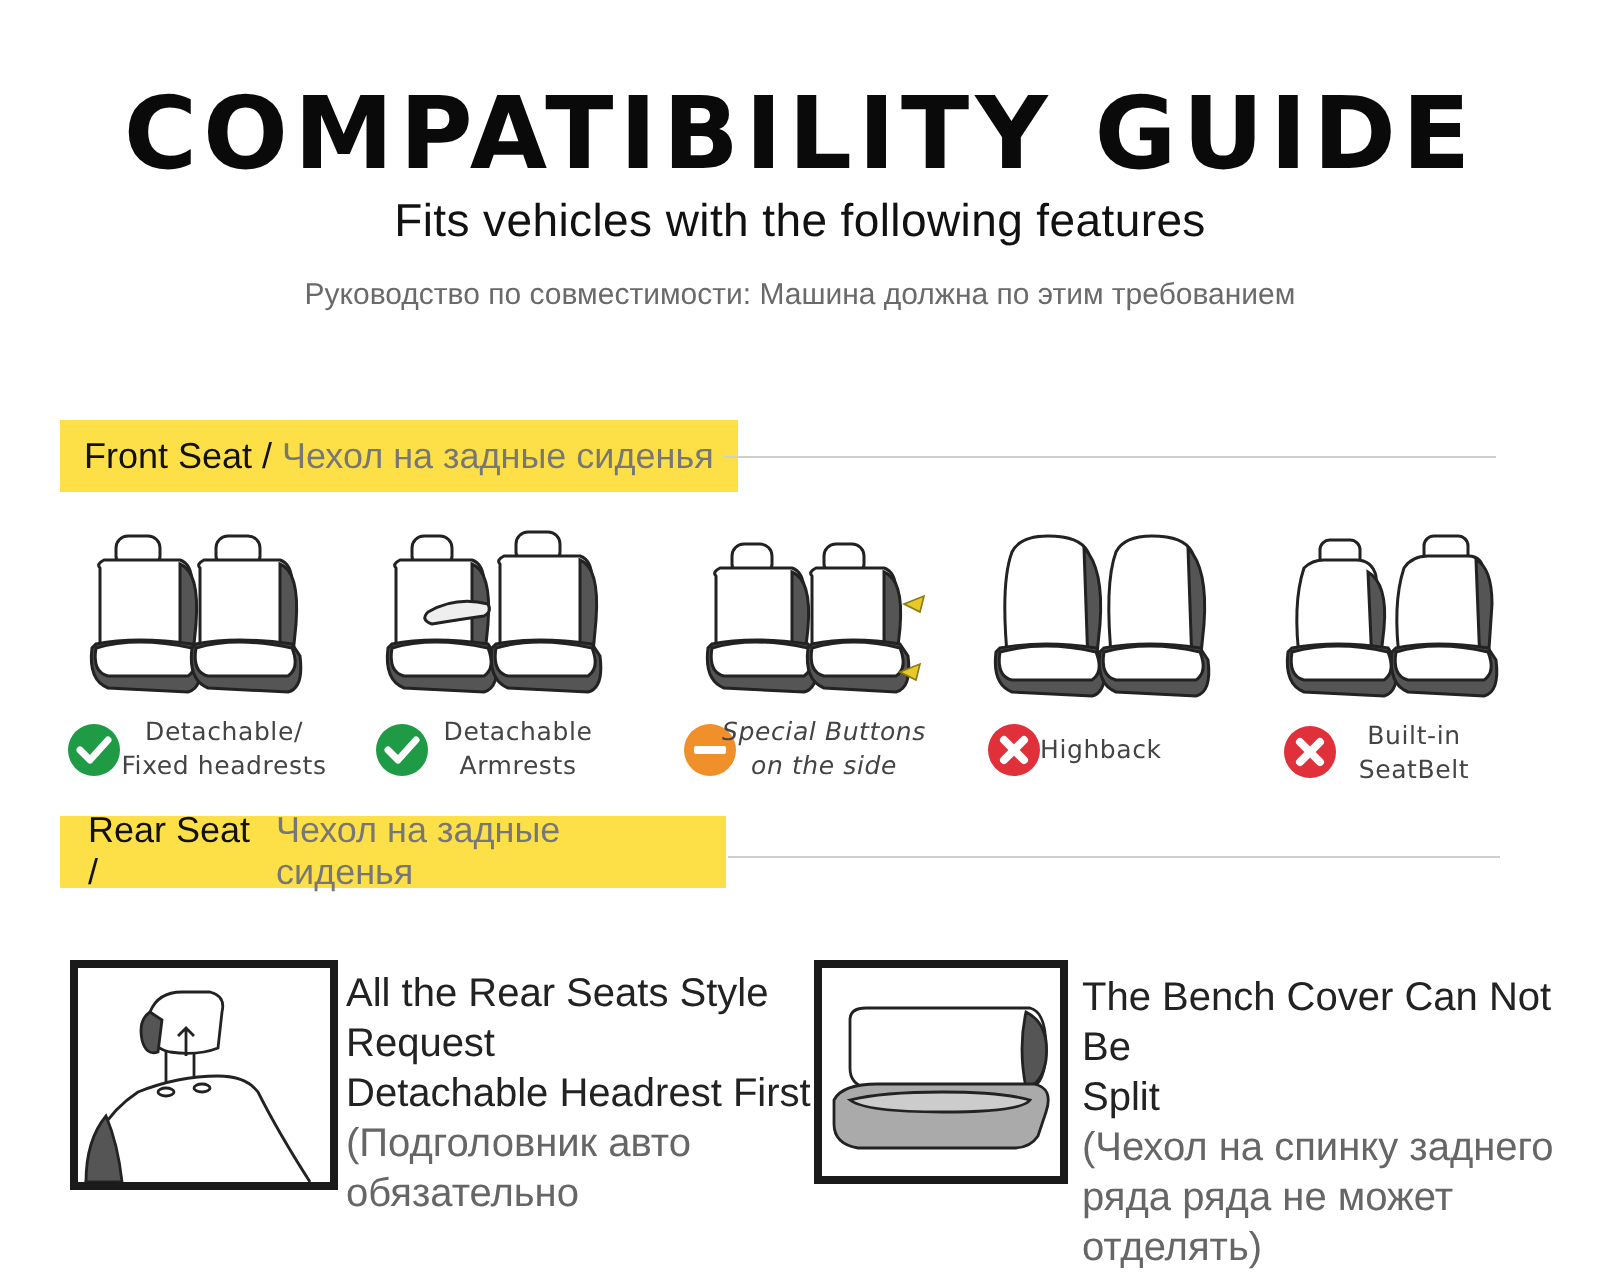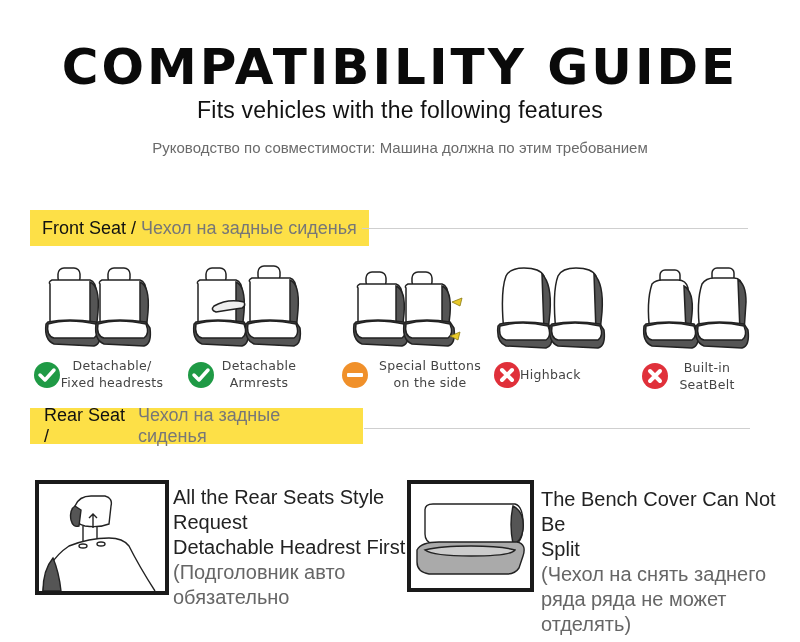--- a/index.html
+++ b/index.html
@@ -107,21 +107,21 @@
       <path d="M58 62 Q78 56 102 62 Q106 72 100 76 L64 76 Q56 74 58 62 Z"></path>
     </g>
     <g fill="#e8c92a" stroke="#8a7a10" stroke-width="0.8">
       <path d="M104 40 L114 36 L112 44 Z"></path>
       <path d="M102 74 L112 70 L110 78 Z"></path>
     </g>
   </svg>
   <div class="status" style="left:-6px; top:100px; background:#f0902a;">
     <div style="position:absolute; left:5px; top:11px; width:16px; height:4px; background:#fff; border-radius:1px;"></div>
   </div>
-  <div class="label" style="left:26px; top:95px; width:112px;">
+  <div class="label" style="left:8px; top:95px; width:112px;font-style:italic;">
     <div>Special Buttons</div>
     <div>on the side</div>
   </div>
 </div>
 
 <div class="feature" style="left:494px;">
   <svg class="seat" width="120" height="90" viewBox="0 0 120 90">
     <g fill="#fff" stroke="#222" stroke-width="1.5">
       <path d="M10 70 Q6 30 12 14 Q16 6 30 6 Q46 6 50 14 Q54 30 54 70 Z"></path>
       <path d="M48 12 Q58 22 56 50 L54 70 L50 70 Z" fill="#555"></path>
@@ -204,15 +204,15 @@
       <path d="M14 26 Q14 20 22 20 L104 20 Q112 22 112 40 Q112 58 104 60 L22 60 Q14 58 14 50 Z" fill="#fff"></path>
       <path d="M102 22 Q114 28 112 46 Q110 58 102 60 Q98 40 102 22 Z" fill="#555"></path>
       <path d="M6 66 Q10 58 28 58 L106 58 Q116 60 112 72 L108 84 Q104 90 96 90 L18 90 Q6 88 6 78 Z" fill="#aaa"></path>
       <path d="M14 66 Q30 62 60 62 Q90 62 104 66 Q100 72 60 72 Q22 72 14 66 Z" fill="#ccc"></path>
     </g>
   </svg>
 </div>
 <div class="rear-text" style="left:541px; top:487px; width:250px;">
   <span class="en">The Bench Cover Can Not Be</span>
   <span class="en">Split</span>
-  <span class="ru">(Чехол на снять заднего</span>
+  <span class="ru">(Чехол на спинку заднего</span>
   <span class="ru">ряда ряда не может отделять)</span>
 </div>
 
 </body></html>

